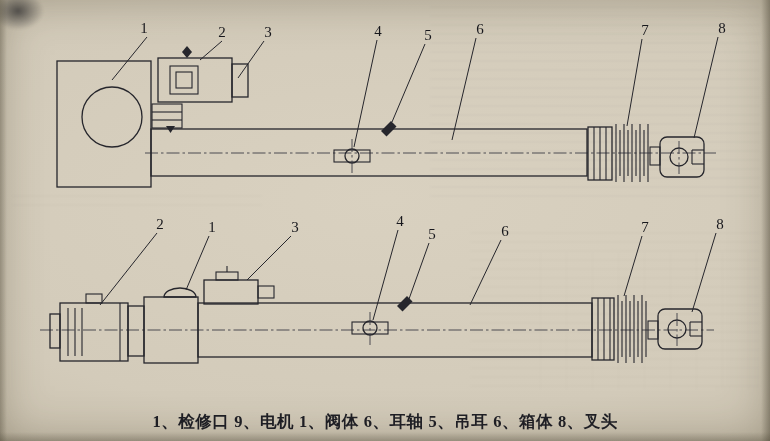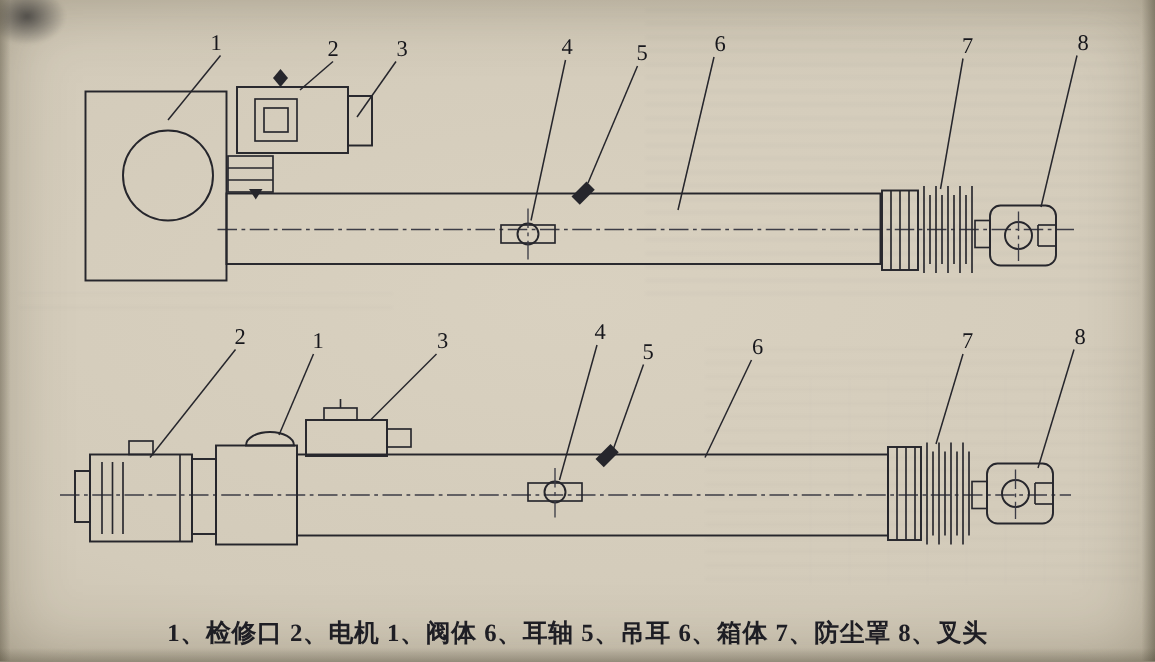--- a/index.html
+++ b/index.html
@@ -219,22 +219,21 @@
         <line class="lead" x1="642" y1="236" x2="624" y2="296"></line>
         <text class="co" x="645" y="232">7</text>
         <line class="lead" x1="716" y1="233" x2="692" y2="312"></line>
         <text class="co" x="720" y="229">8</text>
       </g>
     </g>
   </svg>
 
   <div class="caption">
     <span>1、检修口</span>
-    <span>2、电机</span>
+    <span>9、电机</span>
     <span>1、阀体</span>
     <span>6、耳轴</span>
     <span>5、吊耳</span>
     <span>6、箱体</span>
-    <span>7、防尘罩</span>
     <span>8、叉头</span>
   </div>
 
 </div>
 
 </body></html>

